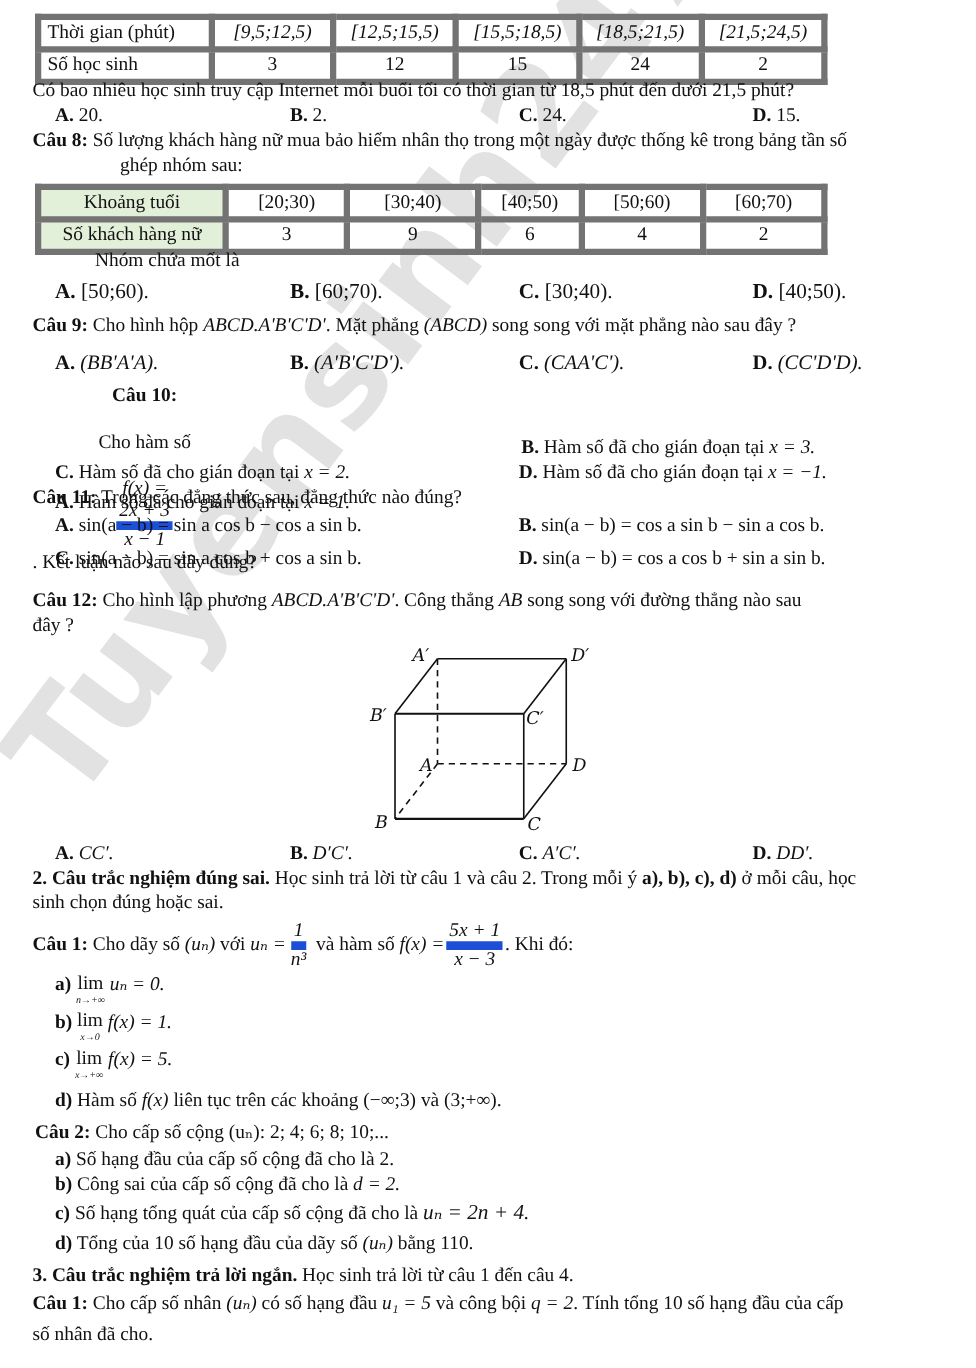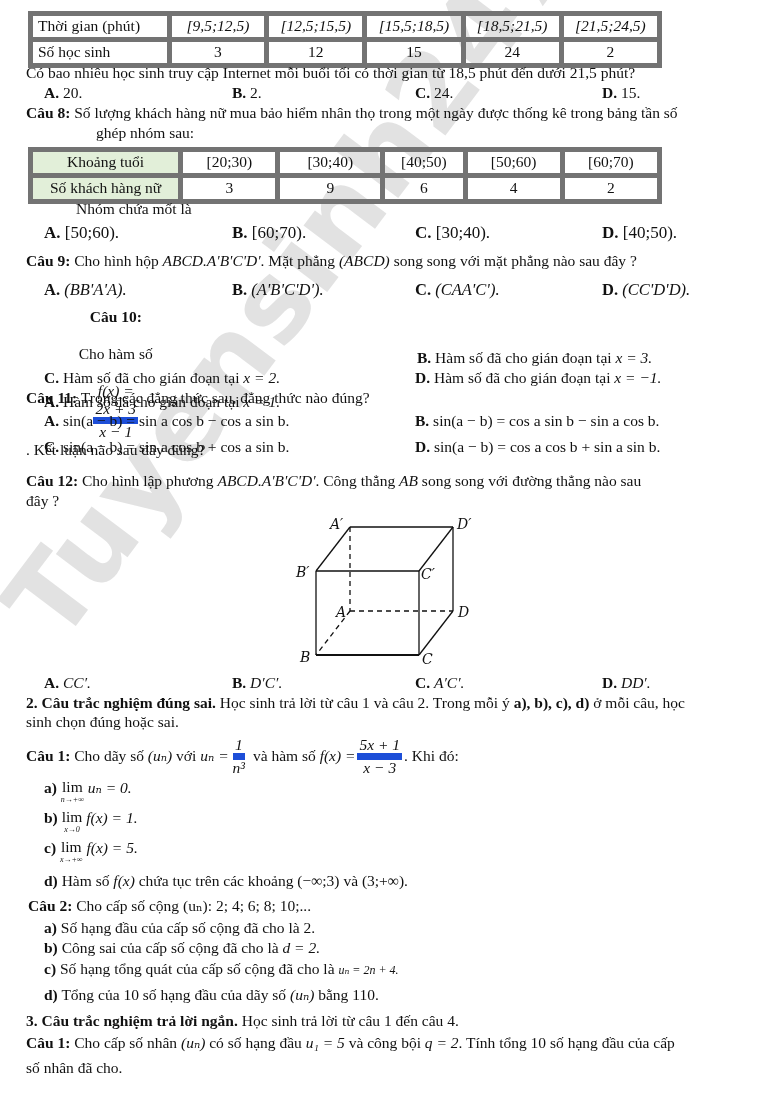--- a/index.html
+++ b/index.html
@@ -230,39 +230,39 @@
   <span class="lim">
       <span>lim</span>
       <span class="sub">x→+∞</span>
     </span>
   <span class="i">f(x) = 5.</span>
 </div>
 <div class="abs" style="left:44px; top:872px;">
   <b>d)</b>
   <span>Hàm số</span>
   <span class="i">f(x)</span>
-  <span>chứa tục trên các khoảng</span>
+  <span>liên tục trên các khoảng</span>
   <span>(−∞;3)</span>
   <span>và</span>
   <span>(3;+∞).</span>
 </div>
 
 <div class="abs" style="left:28px; top:897px;">
   <b>Câu 2:</b>
   <span>Cho cấp số cộng</span>
   <span>(uₙ): 2; 4; 6; 8; 10;...</span>
 </div>
 <div class="abs" style="left:44px; top:919px;">
   <b>a)</b> <span>Số hạng đầu của cấp số cộng đã cho là</span> <span>2.</span>
 </div>
 <div class="abs" style="left:44px; top:939px;">
   <b>b)</b> <span>Công sai của cấp số cộng đã cho là</span> <span class="i">d = 2.</span>
 </div>
 <div class="abs" style="left:44px; top:960px;">
-  <b>c)</b> <span>Số hạng tổng quát của cấp số cộng đã cho là</span> <span class="i" style="font-size:12px">uₙ = 2n + 4.</span>
+  <b>c)</b> <span>Số hạng tổng quát của cấp số cộng đã cho là</span> <span class="i" style="font-size:17px">uₙ = 2n + 4.</span>
 </div>
 <div class="abs" style="left:44px; top:986px;">
   <b>d)</b> <span>Tổng của 10 số hạng đầu của dãy số</span> <span class="i">(uₙ)</span> <span>bằng 110.</span>
 </div>
 
 <div class="abs" style="left:26px; top:1012px;">
   <b>3. Câu trắc nghiệm trả lời ngắn.</b>
   <span>Học sinh trả lời từ câu 1 đến câu 4.</span>
 </div>
 <div class="abs" style="left:26px; top:1034px;">

